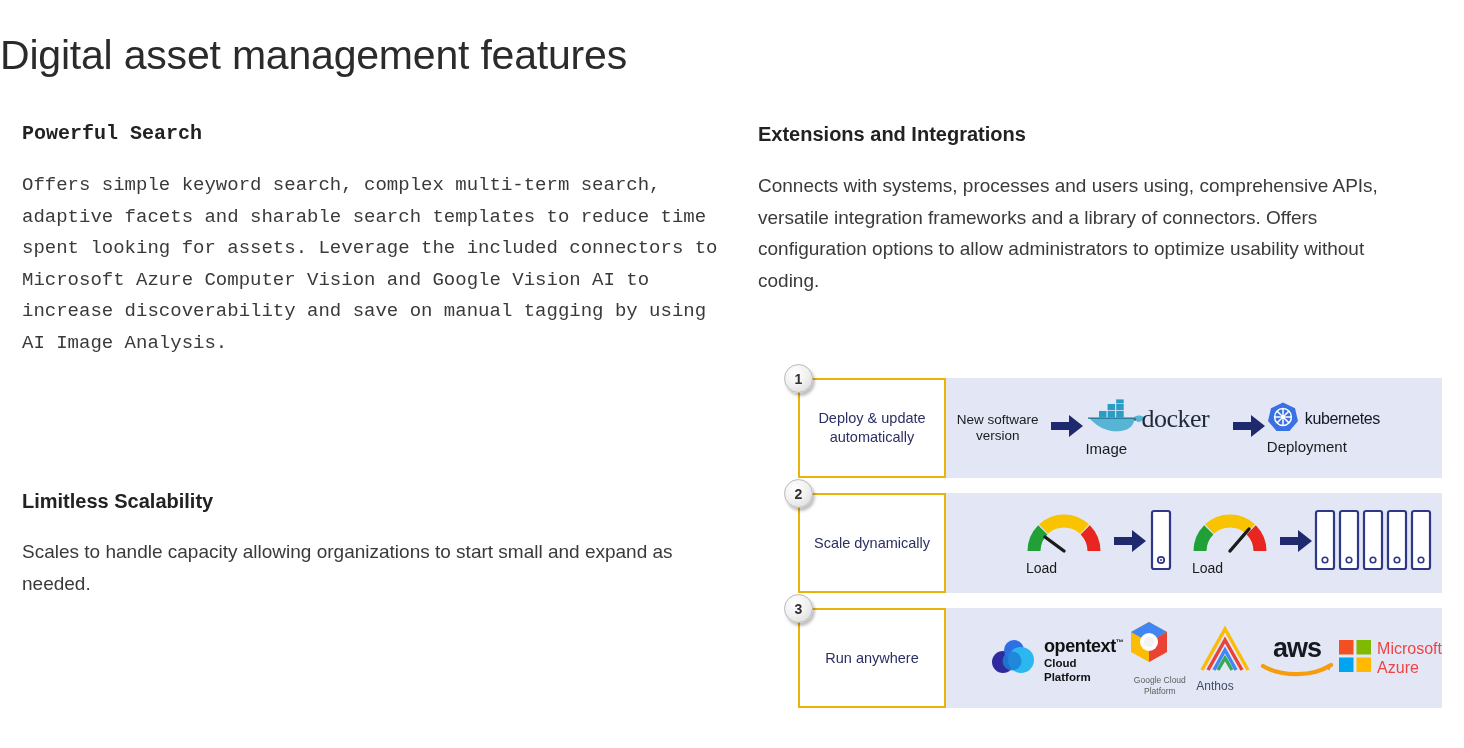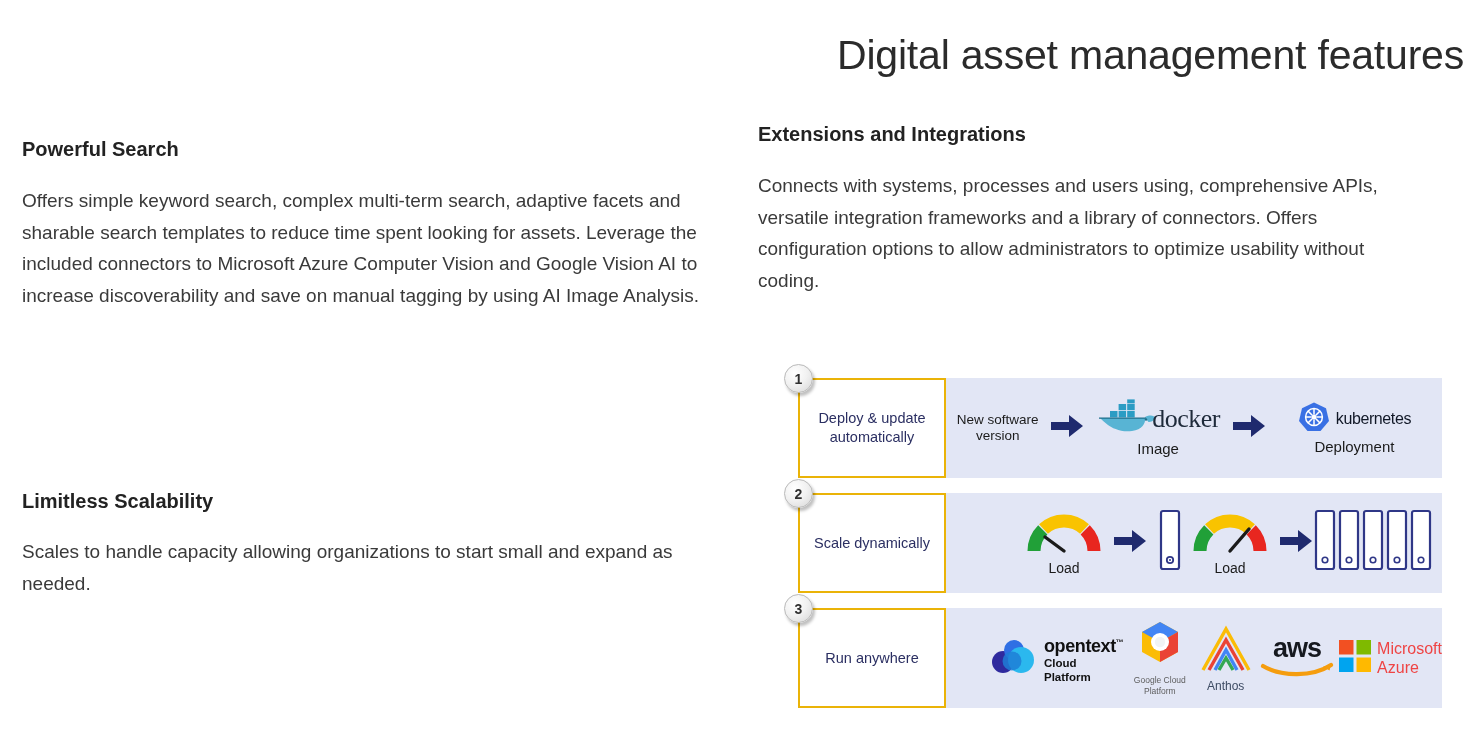--- a/index.html
+++ b/index.html
@@ -15,34 +15,35 @@
     position: relative;
     overflow: hidden;
   }
 
   
   .page-title {
     position: absolute;
     left: 0;
     top: 2px;
     width: 1464px;
-    text-align: right;
+    text-align: left;
     font-size: 41px;
     font-weight: 400;
     line-height: 52px;
     color: #2b2b2b;
     letter-spacing: -0.2px;
   }
 
   
   .col-left {
     position: absolute;
     left: 22px;
-    top: 135px;
+    top: 120px;
     width: 712px;
+    font-family: Liberation Mono, monospace;
   }
   .col-right {
     position: absolute;
     left: 758px;
     top: 120px;
     width: 672px;
   }
 
   .feature-heading {
     font-size: 20px;
@@ -135,21 +136,21 @@
     top: 0;
     right: 0;
     height: 100%;
     display: flex;
     align-items: center;
   }
 
   .stage {
     display: flex;
     flex-direction: column;
-    align-items: center;
+    align-items: flex-start;
     justify-content: center;
   }
   .stage-text {
     font-size: 13.5px;
     line-height: 16.5px;
     color: #1b1b1b;
     text-align: center;
   }
   .logo-caption {
     font-size: 15px;

